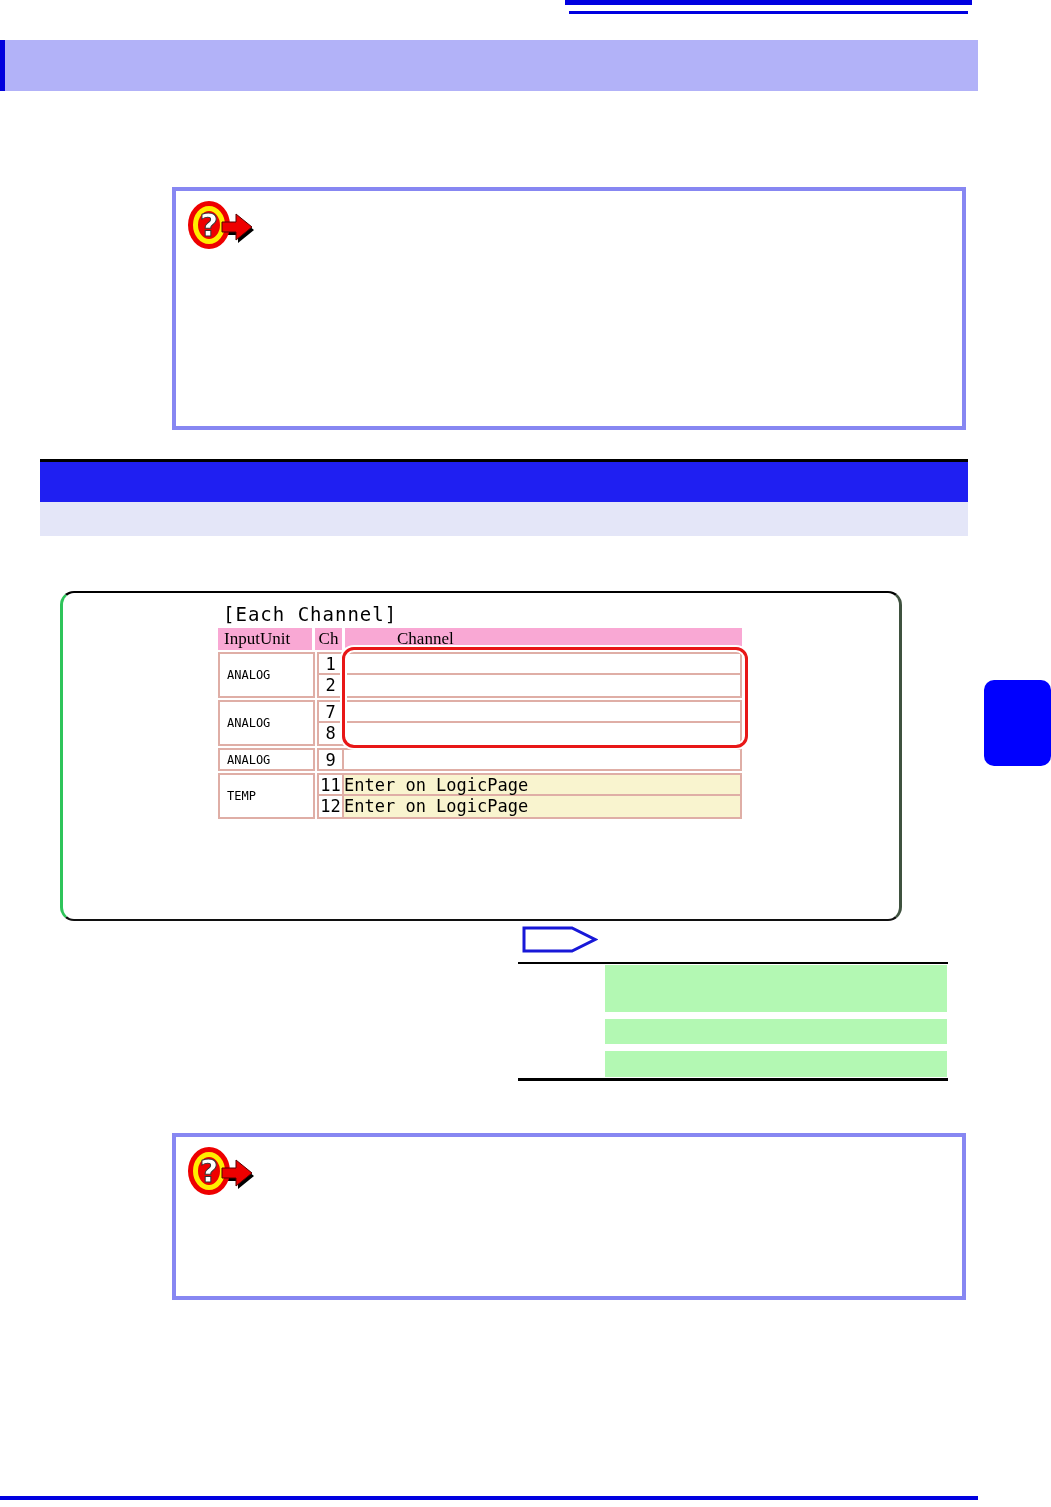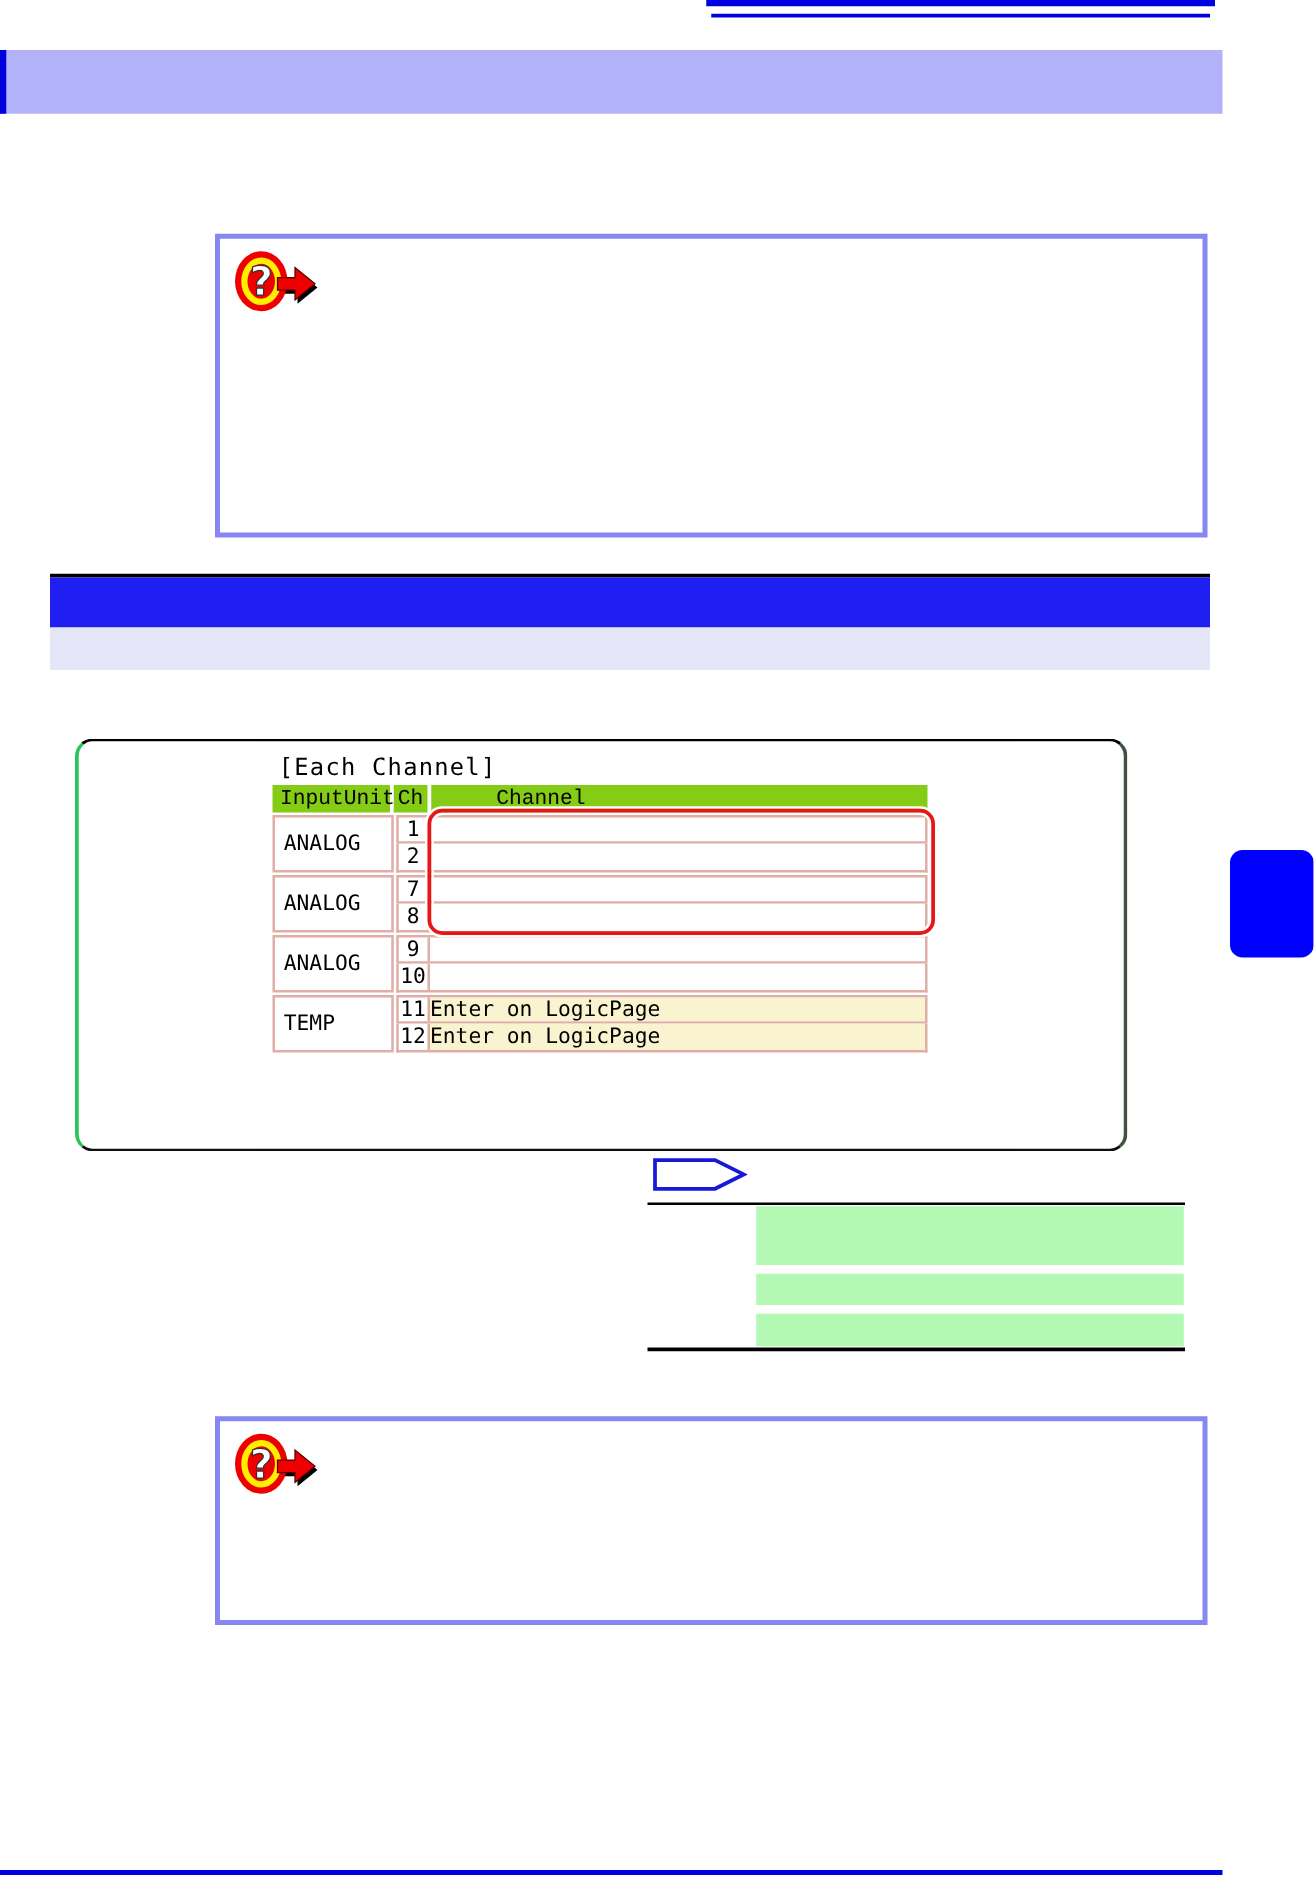--- a/index.html
+++ b/index.html
@@ -31,29 +31,29 @@
   
   .screen-panel{position:absolute;left:60px;top:591px;width:842px;height:330px;background:#fff;
                 box-sizing:border-box;border-radius:14px;overflow:hidden;
                 border-top:2px solid #000;border-bottom:2px solid #101010;
                 border-left:3px solid #2ec45a;border-right:3px solid #3f523f;}
   .mono{font-family:"DejaVu Sans Mono",monospace;color:#000;}
   .screen-title{position:absolute;left:160px;top:10px;font-size:19px;letter-spacing:1px;}
 
   .scr-table{position:absolute;left:155px;top:35px;width:524px;}
   .scr-head{display:flex;height:22px;margin-bottom:2px;}
-  .scr-head .hc{background:#84cc16;color:#000;font-size:17px;display:flex;align-items:center;
-                font-family:Liberation Mono, monospace;box-sizing:border-box;}
+  .scr-head .hc{background:#f9a8d4;color:#000;font-size:17px;display:flex;align-items:center;
+                font-family:Liberation Serif, serif;box-sizing:border-box;}
   .hc-unit{width:94px;padding-left:6px;margin-right:3px;}
   .hc-ch{width:27px;justify-content:center;margin-right:3px;}
   .hc-comment{flex:1;padding-left:52px;}
 
   .scr-group{display:flex;margin-bottom:2px;}
   .unit-cell{width:97px;margin-right:2px;border:2px solid #dfaea6;box-sizing:border-box;
-             display:flex;align-items:center;padding-left:7px;font-size:17px;
+             display:flex;align-items:center;padding-left:7px;font-size:12px;
              font-family:"DejaVu Sans Mono",monospace;background:#fff;}
   .group-rows{flex:1;display:flex;flex-direction:column;}
   .ch-row{display:flex;height:23px;border:2px solid #dfaea6;box-sizing:border-box;background:#fff;}
   .ch-row + .ch-row{border-top:0;}
   .ch-cell{width:25px;border-right:2px solid #dfaea6;text-align:center;font-size:17px;
            font-family:"DejaVu Sans Mono",monospace;line-height:20px;box-sizing:border-box;}
   .comment-cell{flex:1;font-size:17px;font-family:"DejaVu Sans Mono",monospace;
                 text-align:left;line-height:20px;}
   .comment-cell.yellow{background:#f9f4cf;}
 
@@ -135,24 +135,20 @@
               </div>
             </div>
           </div>
           <div class="scr-group">
             <div class="unit-cell">ANALOG</div>
             <div class="group-rows">
               <div class="ch-row">
                 <div class="ch-cell">9</div>
                 <div class="comment-cell"></div>
               </div>
-              <div class="ch-row">
-                <div class="ch-cell">10</div>
-                <div class="comment-cell"></div>
-              </div>
             </div>
           </div>
           <div class="scr-group">
             <div class="unit-cell">TEMP</div>
             <div class="group-rows">
               <div class="ch-row">
                 <div class="ch-cell">11</div>
                 <div class="comment-cell yellow">Enter on LogicPage</div>
               </div>
               <div class="ch-row">

